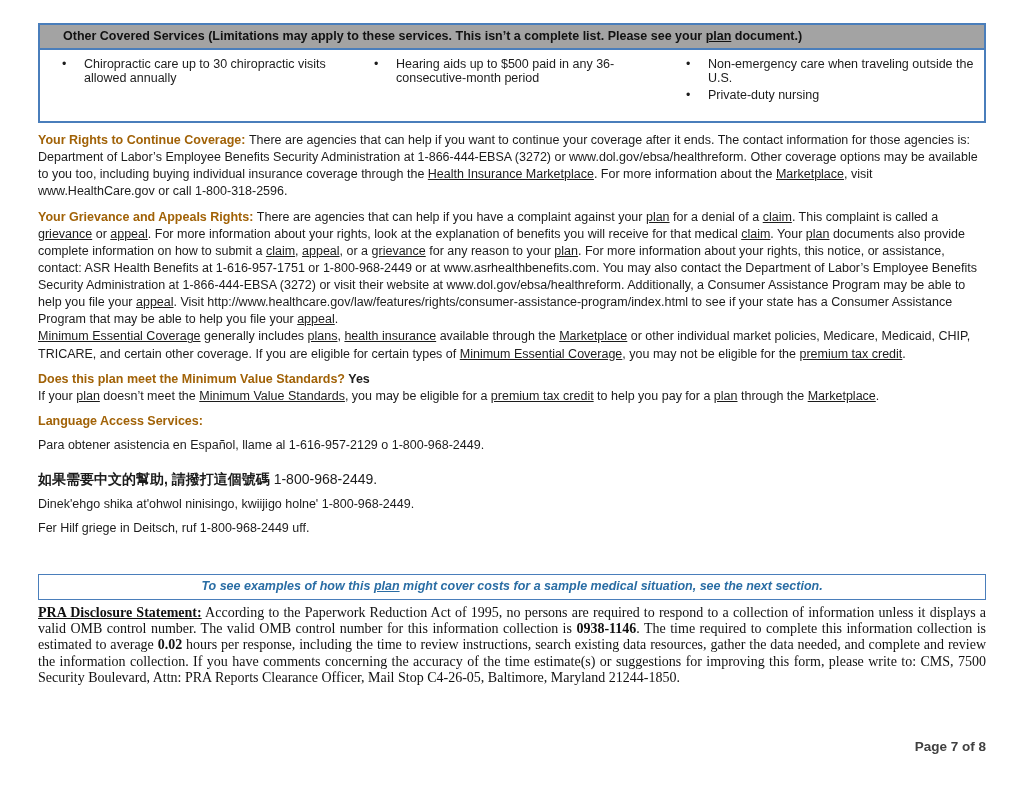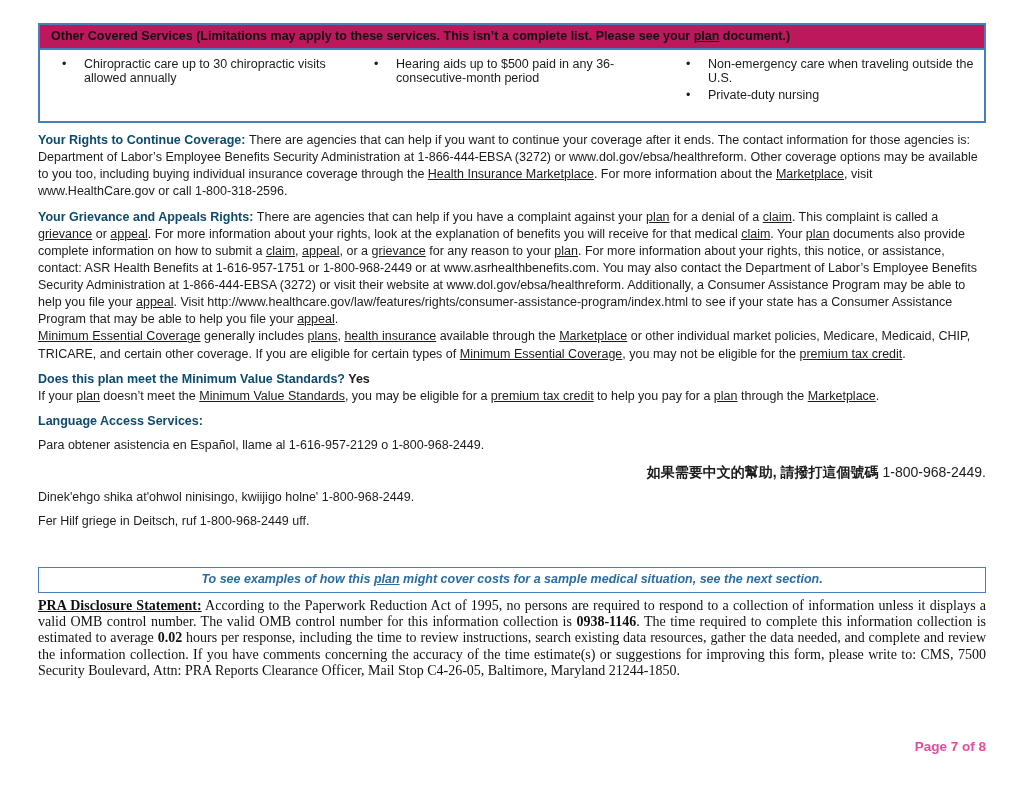--- a/index.html
+++ b/index.html
@@ -10,39 +10,39 @@
     font-size: 12.5px;
     color: #1c1c1c;
     position: relative;
     overflow: hidden;
   }
   .page { padding: 23px 38px 0 38px; }
 
   
   .ocs-table { border: 2px solid #4a7ebb; }
   .ocs-header {
-    background: #be185d;
+    background: #a3a3a3;
     border-bottom: 2px solid #4a7ebb;
     font-weight: bold;
-    padding: 4px 7px 5px 11px;
+    padding: 4px 7px 5px 23px;
     color: #111;
   }
   .ocs-body { display: flex; padding: 7px 4px 16px 4px; }
   .ocs-col { flex: 1; list-style: none; padding-left: 14px; }
   .ocs-col li { display: flex; margin-bottom: 3px; }
   .blt { width: 26px; flex: 0 0 26px; text-align: left; padding-left: 4px; }
 
   
   .content { margin-top: 9px; }
   .para { line-height: 1.37; margin-top: 8px; }
   .para.tight { margin-top: 0; }
   .lang-line { margin-top: 7px; line-height: 1.35; }
-  .lang-line.cjk { font-size: 14px; margin-top: 9px; text-align: right; }
+  .lang-line.cjk { font-size: 14px; margin-top: 16px; }
 
-  .seg-head { color: #0c4a6e; font-weight: bold; }
+  .seg-head { color: #a16207; font-weight: bold; }
   .seg-b { font-weight: bold; }
   .seg-u { text-decoration: underline; }
 
   
   .callout {
     margin-top: 37px;
     border: 1px solid #4a7ebb;
     text-align: center;
     padding: 3px 6px 4px 6px;
   }
@@ -61,21 +61,21 @@
     line-height: 1.17;
     text-align: justify;
     color: #111;
   }
 
   
   .page-number {
     position: absolute;
     right: 38px;
     top: 739px;
-    color: #ec4899;
+    color: #404040;
     font-weight: bold;
     font-size: 13.5px;
   }
 </style>
 </head>
 <body>
 
 <div class="page">
 
   <div class="ocs-table">

